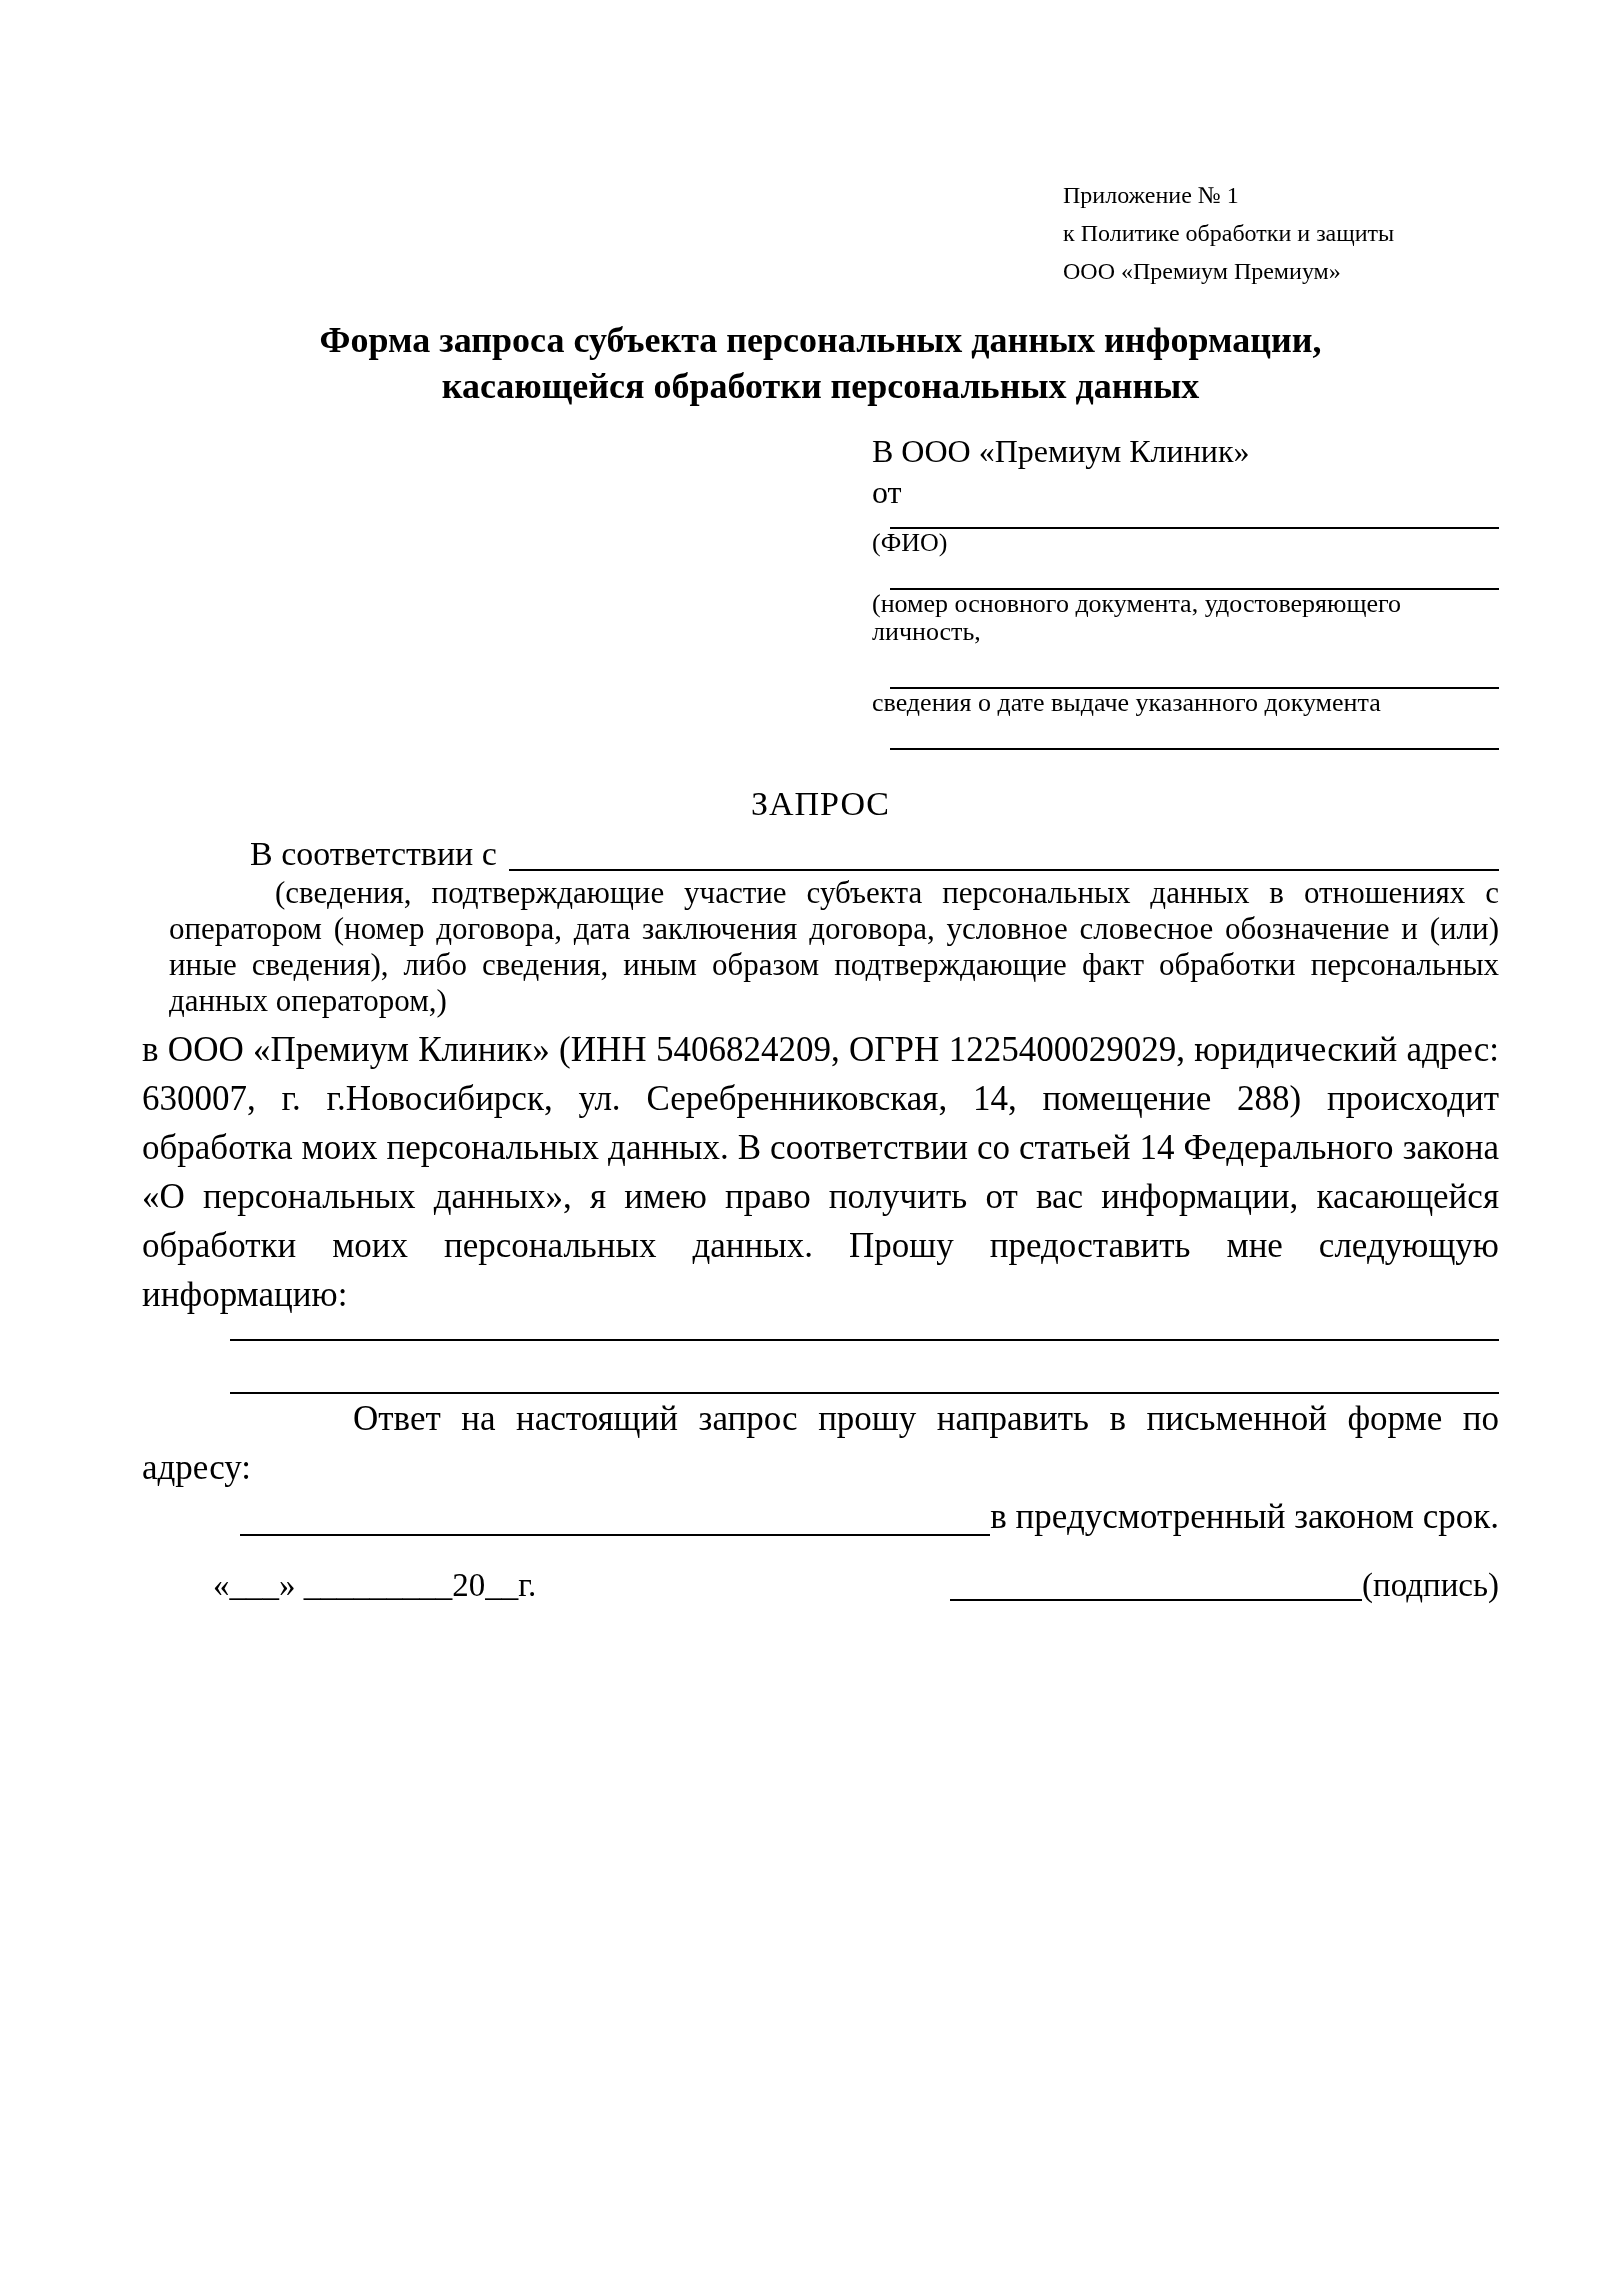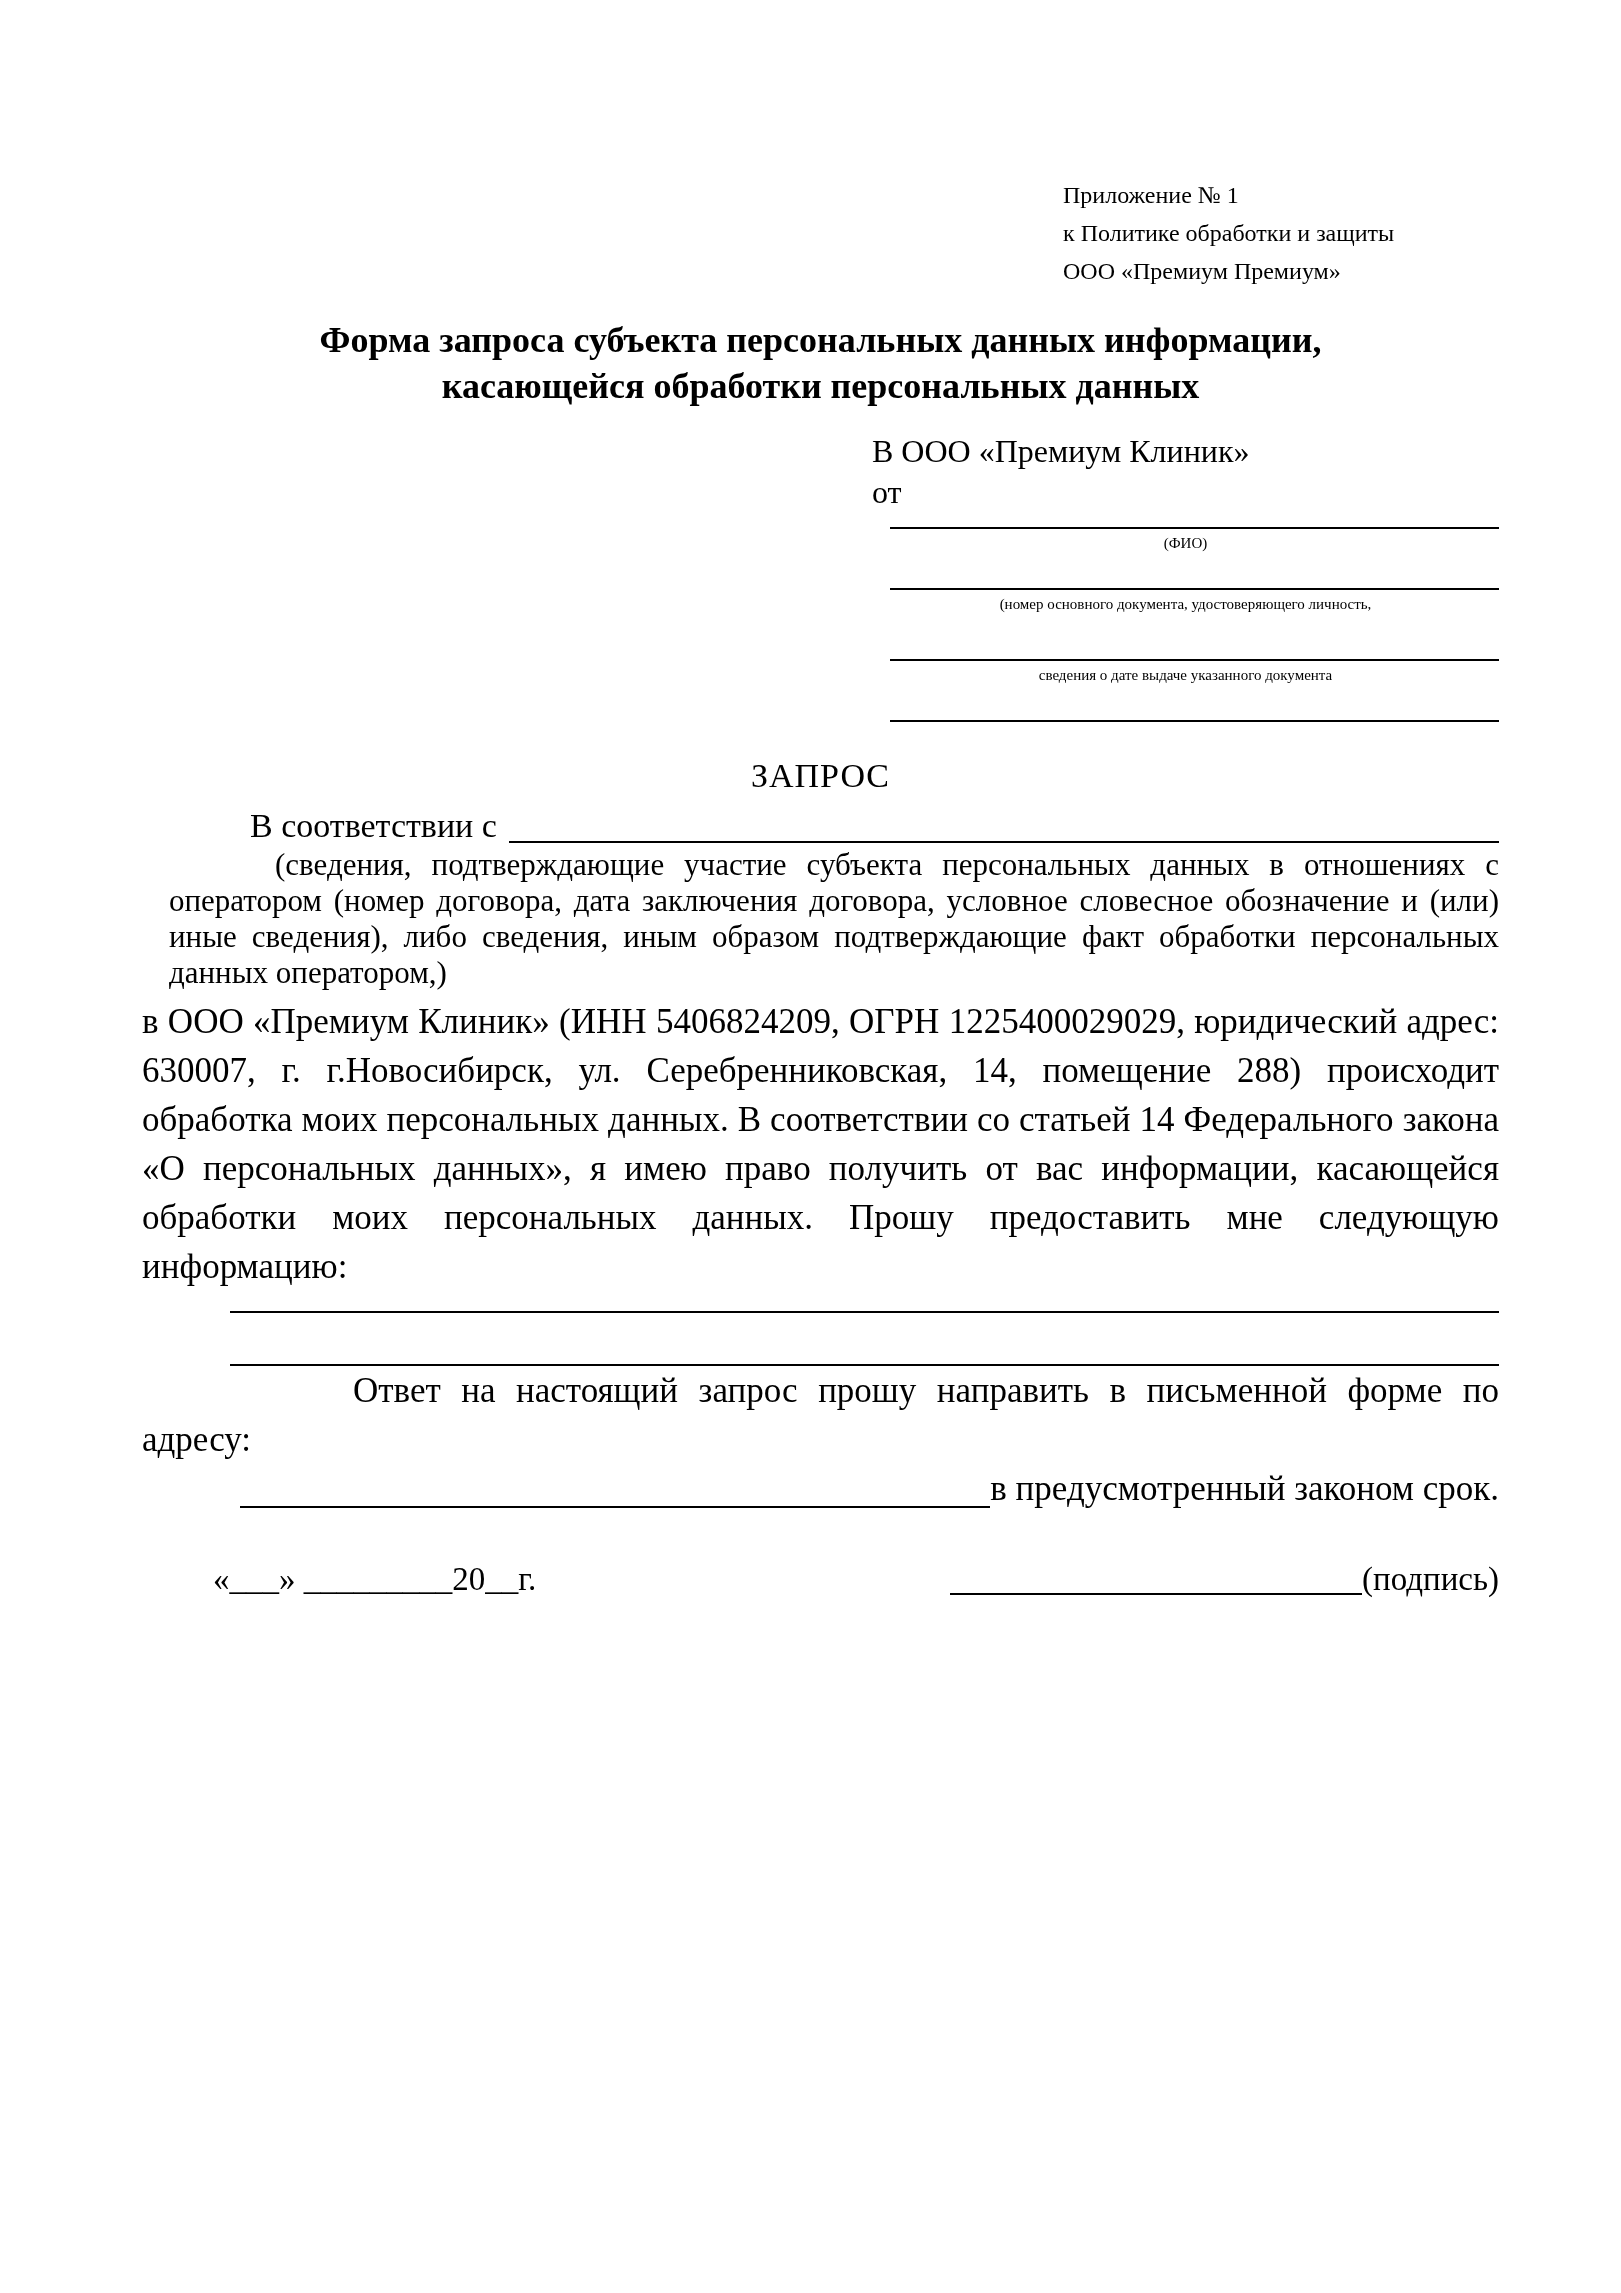--- a/index.html
+++ b/index.html
@@ -42,22 +42,22 @@
   }
   .field-line {
     border-bottom: 2.9px solid #000;
     margin-left: 17.6px;
   }
   .fl-1 { height: 13.7px; }
   .fl-2 { height: 31px; }
   .fl-3 { height: 41px; }
   .fl-4 { height: 31px; }
   .field-caption {
-    text-align: center;
-    font-size: 15px;
+    text-align: left;
+    font-size: 26px;
     line-height: 28px;
   }
   
   .request-heading {
     margin-top: 35px;
     text-align: center;
     font-size: 34px;
     letter-spacing: 1px;
   }
   
@@ -110,21 +110,21 @@
     align-items: flex-end;
     font-size: 35px;
     line-height: 49px;
   }
   .reply-line2 .lead-space { width: 98px; flex: 0 0 auto; }
   .reply-line2 .tail { white-space: nowrap; }
   
   .footer-row {
     display: flex;
     align-items: flex-end;
-    margin-top: 45px;
+    margin-top: 23px;
     padding-left: 71px;
     font-size: 33px;
     line-height: 43px;
     gap: 32px;
   }
   .sig-part {
     margin-left: auto;
     display: flex;
     align-items: flex-end;
   }

